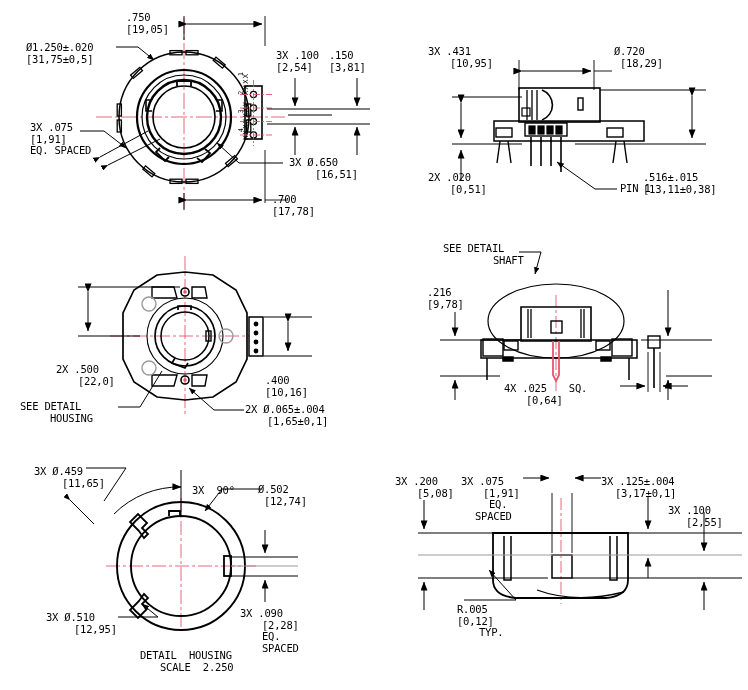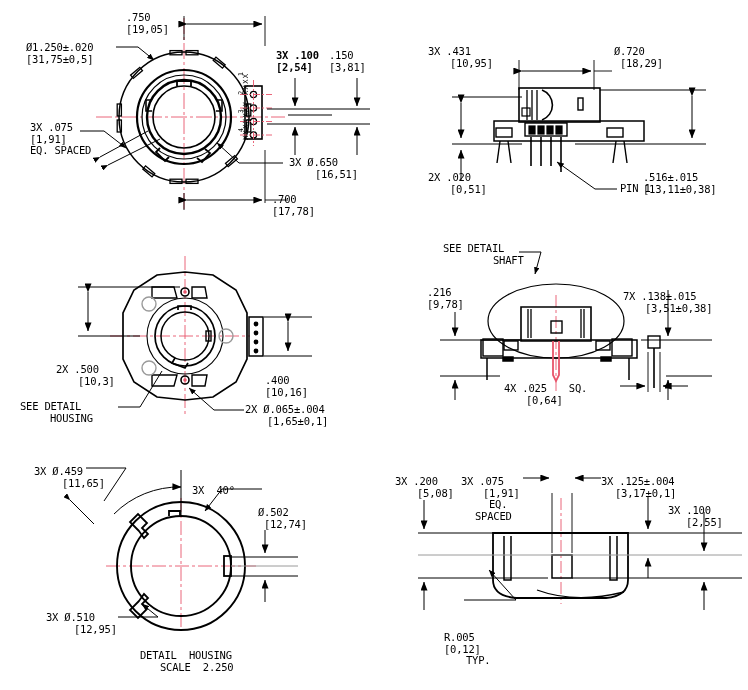--- a/index.html
+++ b/index.html
@@ -363,21 +363,21 @@
 <div class="lbl" style="left:126px;top:12px;"><span>.750</span>
 <span>[19,05]</span></div>
 
 <div class="lbl" style="left:26px;top:42px;"><span>Ø1.250±.020</span>
 <span>[31,75±0,5]</span></div>
 
 <div class="lbl" style="left:30px;top:122px;"><span>3X .075</span>
 <span>[1,91]</span>
 <span>EQ. SPACED</span></div>
 
-<div class="lbl" style="left:276px;top:50px;font-weight:bold;"><span>3X .100</span>
+<div class="lbl" style="left:276px;top:50px;"><span>3X .100</span>
 <span>[2,54]</span></div>
 
 <div class="lbl" style="left:329px;top:50px;"><span>.150</span>
 <span>[3,81]</span></div>
 
 <div class="lbl" style="left:289px;top:157px;"><span>3X Ø.650</span>
 <span style="margin-left:26px">[16,51]</span></div>
 
 <div class="lbl" style="left:272px;top:194px;"><span>.700</span>
 <span>[17,78]</span></div>
@@ -393,51 +393,53 @@
 
 <div class="lbl" style="left:428px;top:172px;"><span>2X .020</span>
 <span style="margin-left:22px">[0,51]</span></div>
 
 <div class="lbl" style="left:643px;top:172px;"><span>.516±.015</span>
 <span>[13,11±0,38]</span></div>
 
 <div class="lbl" style="left:620px;top:183px;">PIN 1</div>
 
 <div class="lbl" style="left:56px;top:364px;"><span>2X .500</span>
-<span style="margin-left:22px">[10,3]</span></div>
+<span style="margin-left:22px">[22,0]</span></div>
 
 <div class="lbl" style="left:265px;top:375px;"><span>.400</span>
 <span>[10,16]</span></div>
 
 <div class="lbl" style="left:245px;top:404px;"><span>2X Ø.065±.004</span>
 <span style="margin-left:22px">[1,65±0,1]</span></div>
 
 <div class="lbl" style="left:20px;top:401px;"><span>SEE DETAIL</span>
 <span style="margin-left:30px">HOUSING</span></div>
 
 <div class="lbl" style="left:443px;top:243px;"><span>SEE DETAIL</span>
 <span style="margin-left:50px">SHAFT</span></div>
 
 <div class="lbl" style="left:427px;top:287px;"><span>.216</span>
 <span>[9,78]</span></div>
 
-<div class="lbl" style="left:623px;top:291px;"><span>7X .138±.015</span>
-<span style="margin-left:22px">[3,51±0,38]</span></div>
 
 <div class="lbl" style="left:504px;top:383px;"><span>4X .025</span><span style="margin-left:22px">SQ.</span>
 <span style="margin-left:22px">[0,64]</span></div>
 
 <div class="lbl" style="left:34px;top:466px;"><span>3X Ø.459</span>
 <span style="margin-left:28px">[11,65]</span></div>
 
-<div class="lbl" style="left:192px;top:485px;">3X  40°</div>
-
-<div class="lbl" style="left:258px;top:507px;"><span>Ø.502</span>
+<div class="lbl" style="left:192px;top:485px;">3X  90°</div>
+
+<div class="lbl" style="left:258px;top:484px;"><span>Ø.502</span>
 <span style="margin-left:6px">[12,74]</span></div>
 
+<div class="lbl" style="left:240px;top:608px;"><span>3X .090</span>
+<span style="margin-left:22px">[2,28]</span>
+<span style="margin-left:22px">EQ.</span>
+<span style="margin-left:22px">SPACED</span></div>
 
 <div class="lbl" style="left:46px;top:612px;"><span>3X Ø.510</span>
 <span style="margin-left:28px">[12,95]</span></div>
 
 <div class="lbl" style="left:140px;top:650px;"><span>DETAIL  HOUSING</span>
 <span style="margin-left:20px">SCALE  2.250</span></div>
 
 <div class="lbl" style="left:395px;top:476px;"><span>3X .200</span>
 <span style="margin-left:22px">[5,08]</span></div>
 
@@ -445,18 +447,18 @@
 <span style="margin-left:22px">[1,91]</span>
 <span style="margin-left:28px">EQ.</span>
 <span style="margin-left:14px">SPACED</span></div>
 
 <div class="lbl" style="left:601px;top:476px;"><span>3X .125±.004</span>
 <span style="margin-left:14px">[3,17±0,1]</span></div>
 
 <div class="lbl" style="left:668px;top:505px;"><span>3X .100</span>
 <span style="margin-left:18px">[2,55]</span></div>
 
-<div class="lbl" style="left:444px;top:604px;margin-top:28px;"><span>R.005</span>
+<div class="lbl" style="left:457px;top:604px;"><span>R.005</span>
 <span>[0,12]</span>
 <span style="margin-left:22px">TYP.</span></div>
 
 
 </div>
 
 </body></html>

